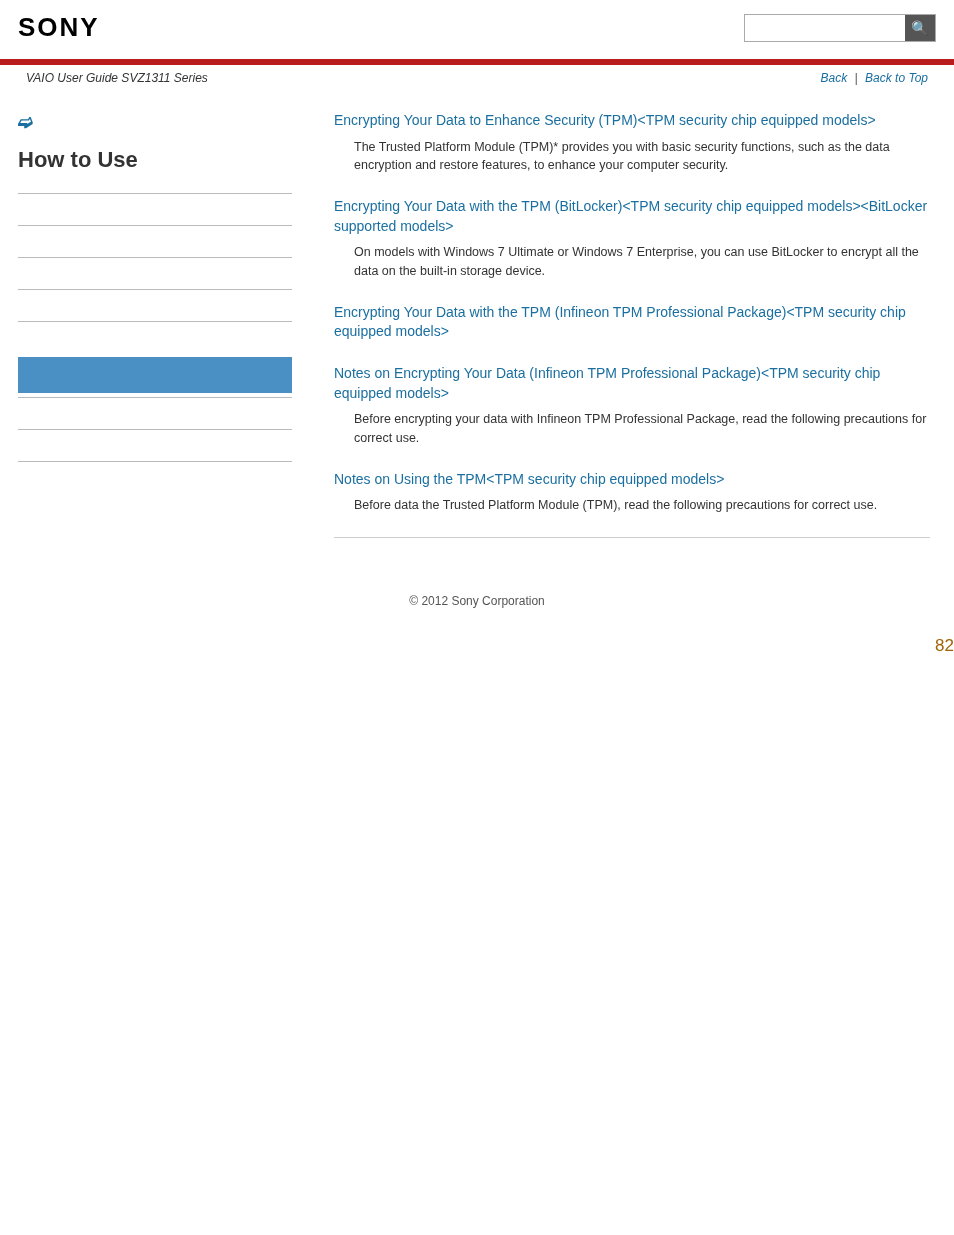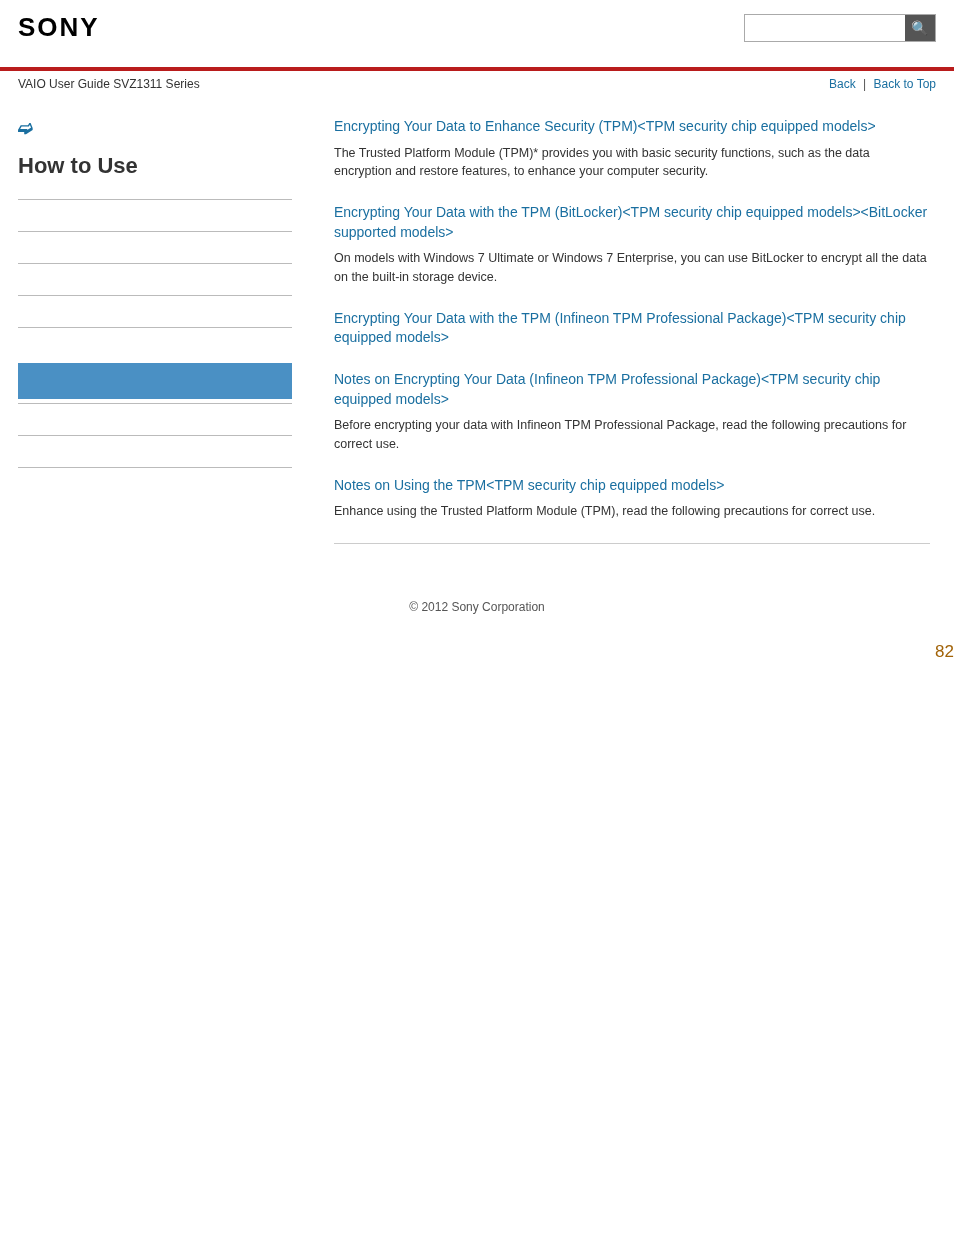--- a/index.html
+++ b/index.html
@@ -10,22 +10,22 @@
       background: #fff;
       width: 954px;
       min-height: 1235px;
     }
 
     
     .header {
       display: flex;
       align-items: center;
       justify-content: space-between;
-      padding: 12px 18px 24px 18px;
-      border-bottom: 4px solid #b91c1c;
+      padding: 12px 18px 16px 18px;
+      border-bottom: 6px solid #b91c1c;
     }
     .sony-logo {
       font-size: 26px;
       font-weight: 900;
       letter-spacing: 2px;
       color: #000;
       font-family: 'Arial Black', Arial, sans-serif;
     }
     .search-box {
       display: flex;
@@ -51,23 +51,24 @@
       justify-content: center;
       color: #fff;
       font-size: 14px;
     }
 
     
     .sub-header {
       display: flex;
       justify-content: space-between;
       align-items: center;
-      padding: 6px 18px;
-      font-size: 12px;
-      color: #333;
+      padding: 6px 26px;
+      font-size: 12px;
+      color: #333;
+      font-style: italic;
     }
     .nav-links a {
       color: #1a6fa0;
       text-decoration: none;
       font-size: 12px;
     }
     .nav-sep { color: #555; margin: 0 4px; }
 
     
     .main-container {
@@ -130,20 +131,21 @@
       line-height: 1.4;
     }
     .content-section h2 a {
       color: #1a6fa0;
       text-decoration: none;
     }
     .content-section p {
       font-size: 12.5px;
       color: #333;
       line-height: 1.5;
+      margin-left: 20px;
     }
 
     .content-divider {
       border: none;
       border-top: 1px solid #ccc;
       margin: 18px 0 18px 0;
     }
 
     
     .footer {
@@ -226,21 +228,21 @@
       <h2>
         <a href="#">Notes on Encrypting Your Data (Infineon TPM Professional Package)&lt;TPM security chip equipped models&gt;</a>
       </h2>
       <p>Before encrypting your data with Infineon TPM Professional Package, read the following precautions for correct use.</p>
     </div>
 
     <div class="content-section">
       <h2>
         <a href="#">Notes on Using the TPM&lt;TPM security chip equipped models&gt;</a>
       </h2>
-      <p>Enhance using the Trusted Platform Module (TPM), read the following precautions for correct use.</p>
+      <p>Before data the Trusted Platform Module (TPM), read the following precautions for correct use.</p>
     </div>
 
     <hr class="content-divider">
 
   </div>
 </div>
 
 <div class="footer">
   <span>© 2012 Sony Corporation</span>
 </div>

